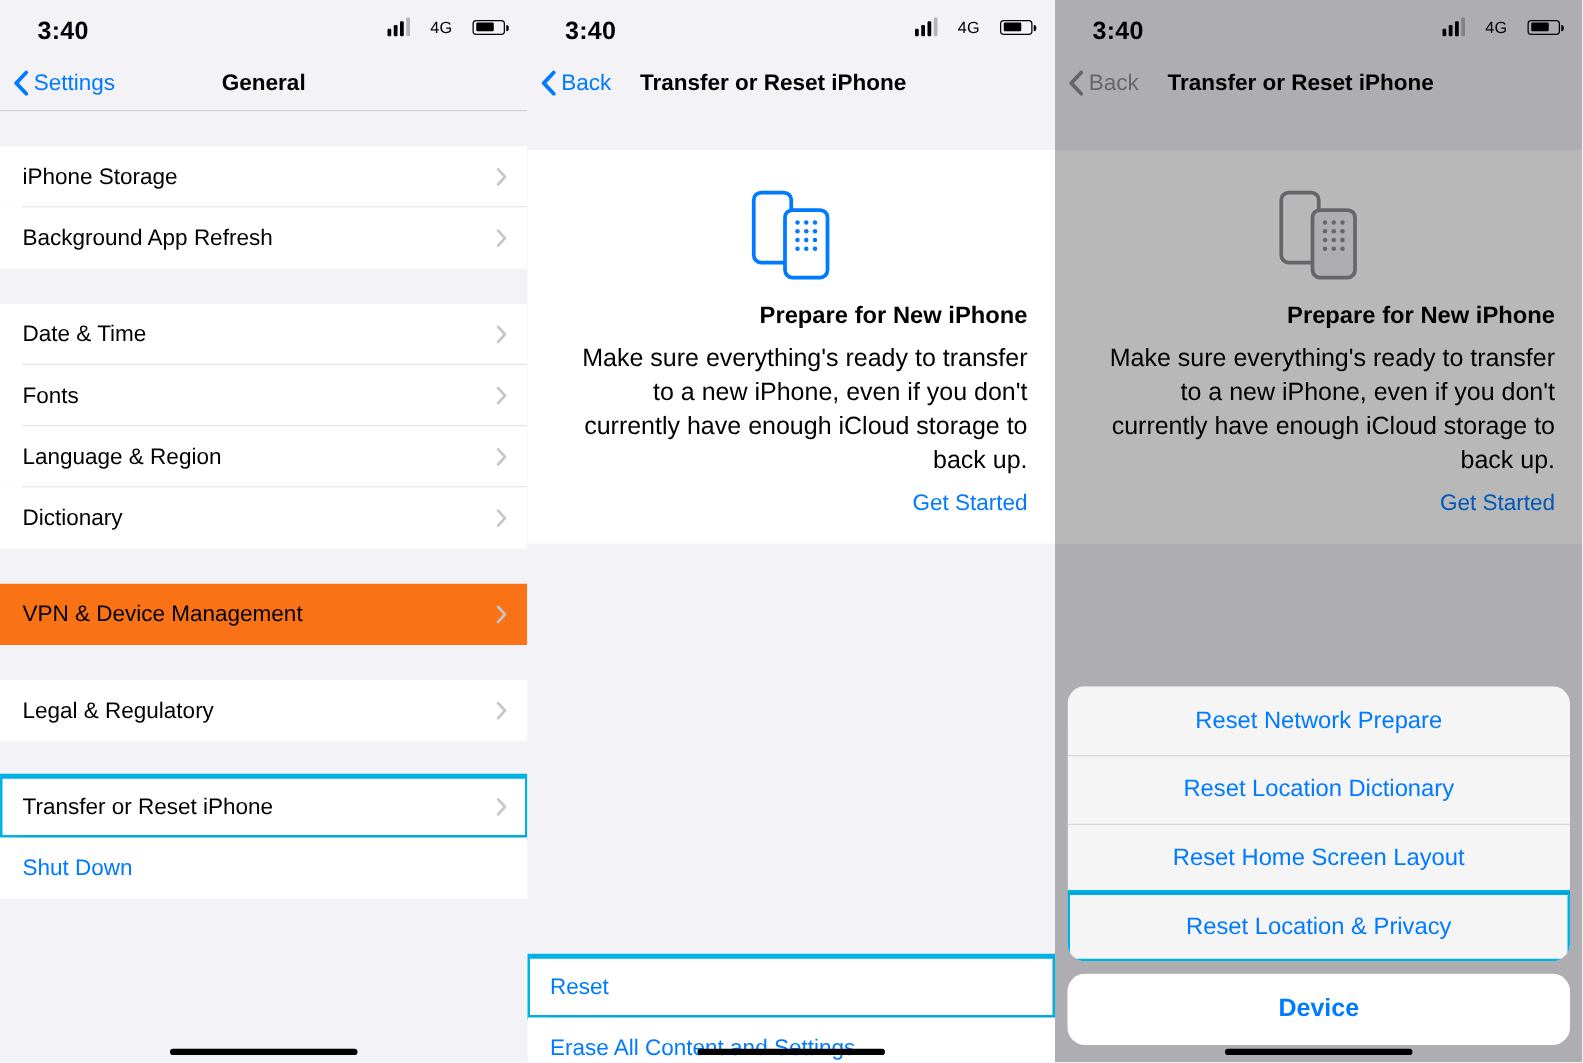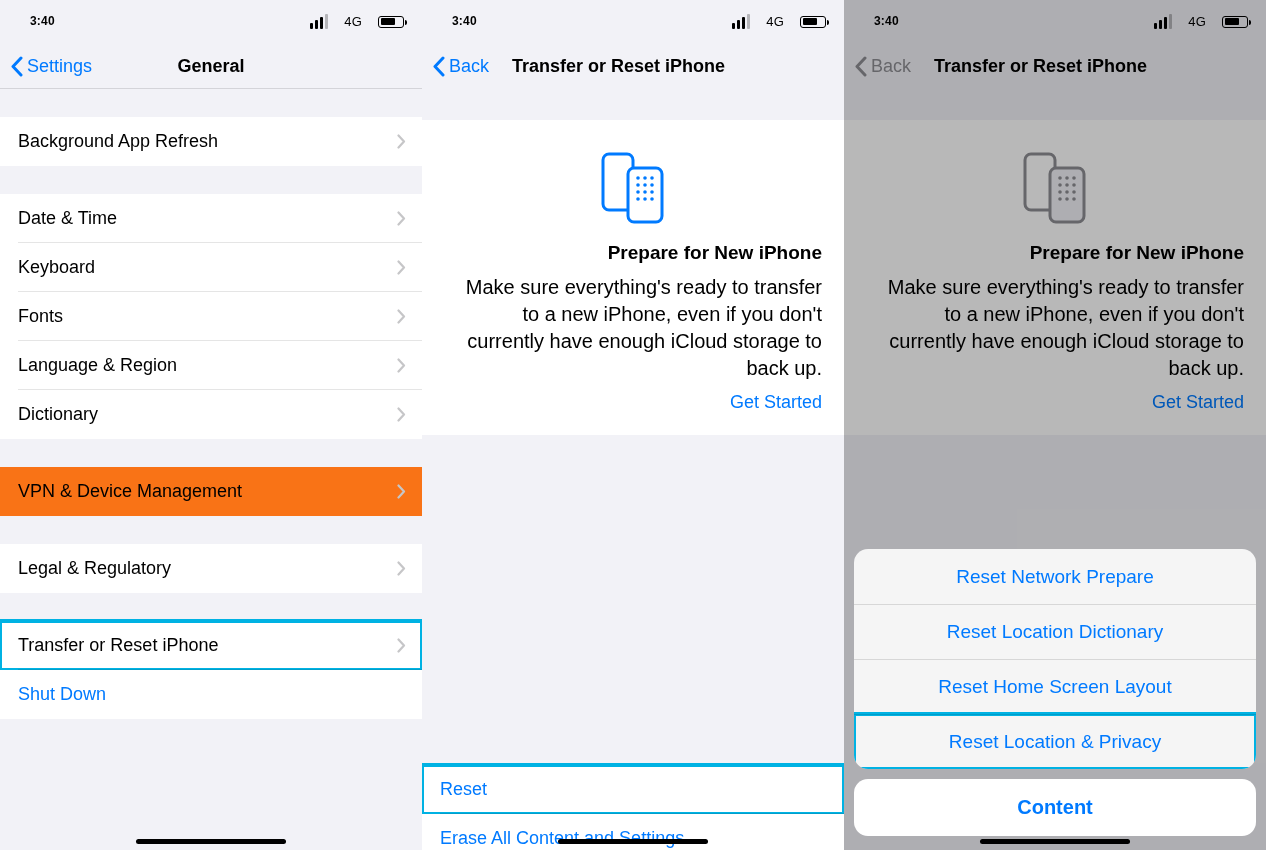--- a/index.html
+++ b/index.html
@@ -28,21 +28,21 @@
   .status-bar {
     position: relative;
     height: 44px;
     display: flex;
     align-items: center;
     font-weight: 600;
     font-size: 16px;
     letter-spacing: 0.2px;
     padding: 4px 16px 0 16px;
   }
-  .status-time { position: absolute; left: 30px; top: 14px; font-size: 12px; font-weight:600;}
+  .status-time { position: absolute; left: 30px; top: 14px; font-size: 20px; font-weight:600;}
   .status-icons { position: absolute; right: 18px; top: 14px; display:flex; align-items:center; gap:16px;}
   .signal-bars { display:flex; align-items:flex-end; gap:2px; }
   .signal-bars span { width:3px; background:#000; display:block; border-radius:1px;}
   .signal-bars span:nth-child(1){height:6px;}
   .signal-bars span:nth-child(2){height:9px;}
   .signal-bars span:nth-child(3){height:12px;}
   .signal-bars span:nth-child(4){height:15px; background:rgba(0,0,0,0.25);}
   .net-label { font-size:13px; font-weight:500;}
   .battery { width:26px; height:12px; border:1.5px solid #000; border-radius:3px; position:relative;}
   .battery::after { content:""; position:absolute; right:-4px; top:3px; width:2.5px; height:5px; background:#000; border-radius:0 2px 2px 0;}
@@ -162,43 +162,43 @@
         <span>Settings</span>
       </div>
       <div class="title">General</div>
     </div>
     <div class="nav-border"></div>
 
     <div class="spacer"></div>
 
     <div class="group">
       <div class="row">
+        <span class="label">iPhone Storage</span>
+        <span class="chev-r">
+            <svg width="9" height="15" viewBox="0 0 9 15">
+              <polyline points="1.5,1.5 7,7.5 1.5,13.5" fill="none" stroke="#c6c6c8" stroke-width="2.2" stroke-linecap="round" stroke-linejoin="round"></polyline>
+            </svg>
+          </span>
+        <div class="row-sep"></div>
+      </div>
+      <div class="row">
         <span class="label">Background App Refresh</span>
         <span class="chev-r">
             <svg width="9" height="15" viewBox="0 0 9 15">
               <polyline points="1.5,1.5 7,7.5 1.5,13.5" fill="none" stroke="#c6c6c8" stroke-width="2.2" stroke-linecap="round" stroke-linejoin="round"></polyline>
             </svg>
           </span>
       </div>
     </div>
 
     <div class="spacer"></div>
 
     <div class="group">
       <div class="row">
         <span class="label">Date &amp; Time</span>
-        <span class="chev-r">
-            <svg width="9" height="15" viewBox="0 0 9 15">
-              <polyline points="1.5,1.5 7,7.5 1.5,13.5" fill="none" stroke="#c6c6c8" stroke-width="2.2" stroke-linecap="round" stroke-linejoin="round"></polyline>
-            </svg>
-          </span>
-        <div class="row-sep"></div>
-      </div>
-      <div class="row">
-        <span class="label">Keyboard</span>
         <span class="chev-r">
             <svg width="9" height="15" viewBox="0 0 9 15">
               <polyline points="1.5,1.5 7,7.5 1.5,13.5" fill="none" stroke="#c6c6c8" stroke-width="2.2" stroke-linecap="round" stroke-linejoin="round"></polyline>
             </svg>
           </span>
         <div class="row-sep"></div>
       </div>
       <div class="row">
         <span class="label">Fonts</span>
         <span class="chev-r">
@@ -398,17 +398,17 @@
 
   <div class="dim-overlay"></div>
 
   <div class="sheet-wrap">
     <div class="sheet">
       <div class="sheet-item">Reset Network Prepare</div>
       <div class="sheet-item">Reset Location Dictionary</div>
       <div class="sheet-item">Reset Home Screen Layout</div>
       <div class="sheet-item highlight">Reset Location &amp; Privacy</div>
     </div>
-    <div class="sheet-cancel">Content</div>
+    <div class="sheet-cancel">Device</div>
   </div>
 
   <div class="home-indicator"></div>
 </div>
 
 </body></html>

